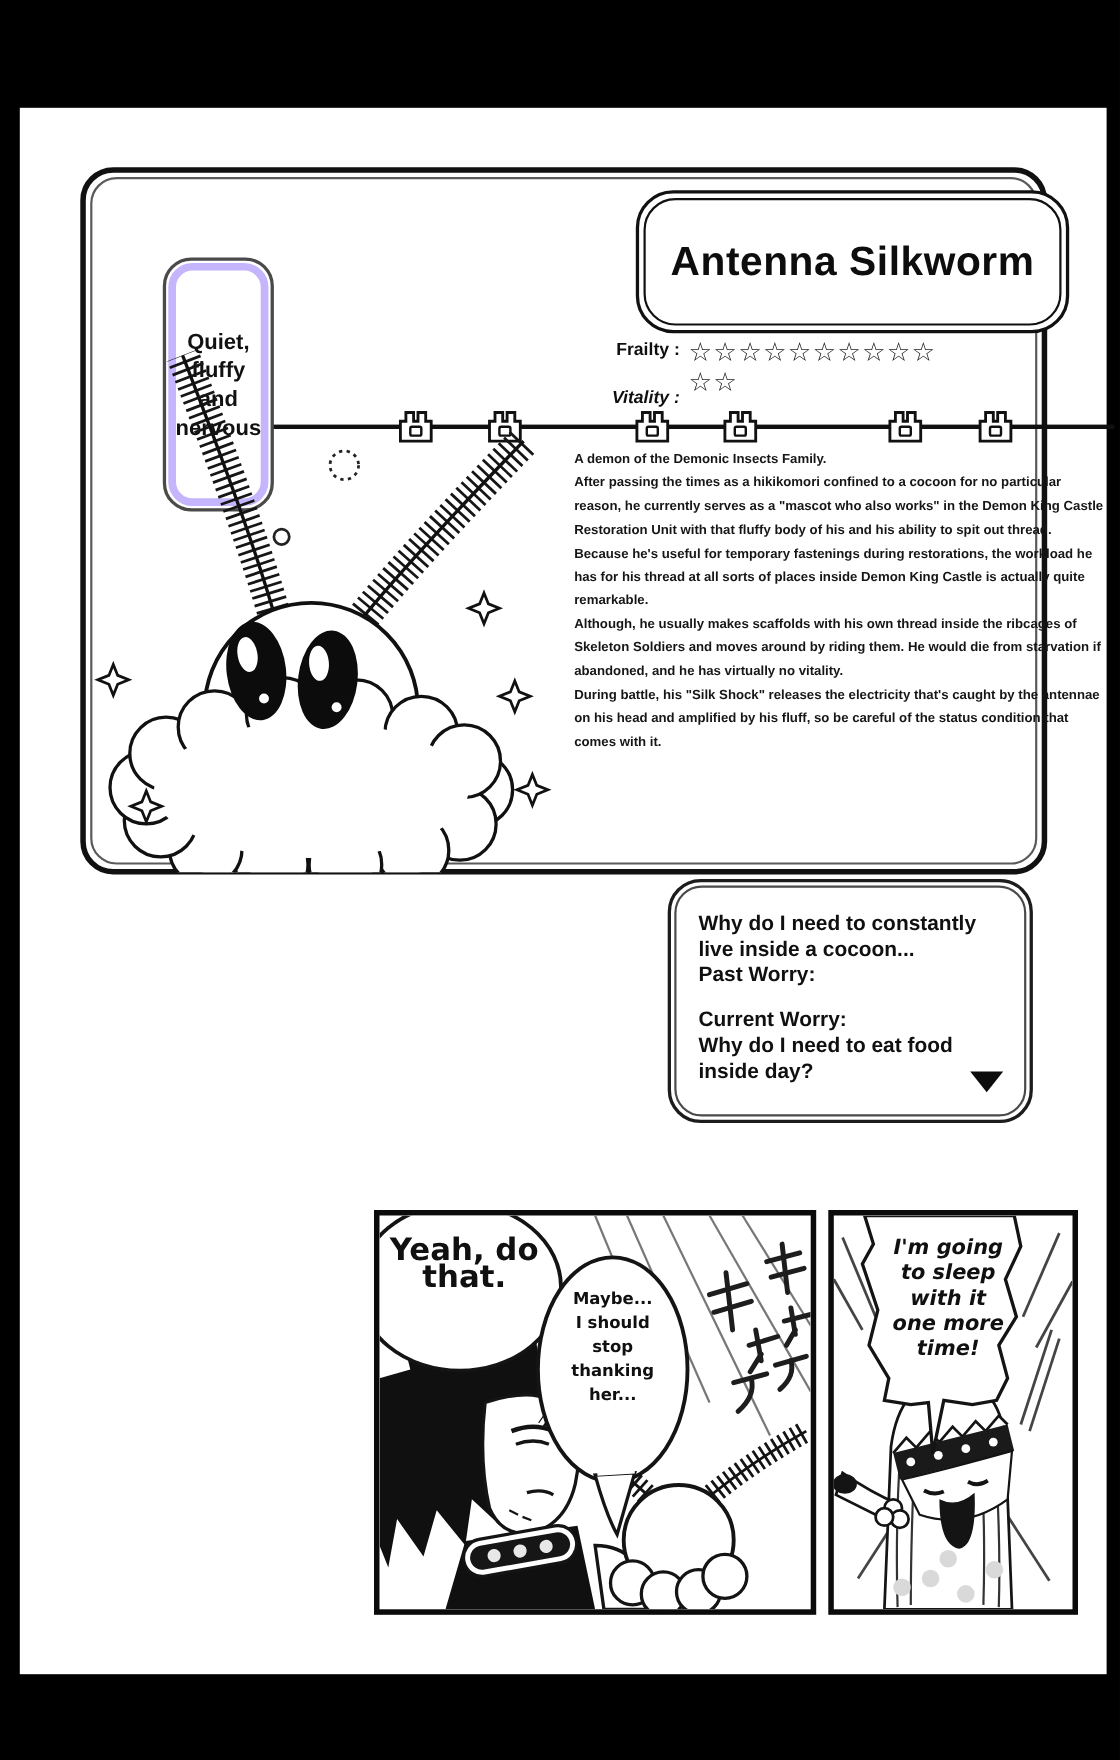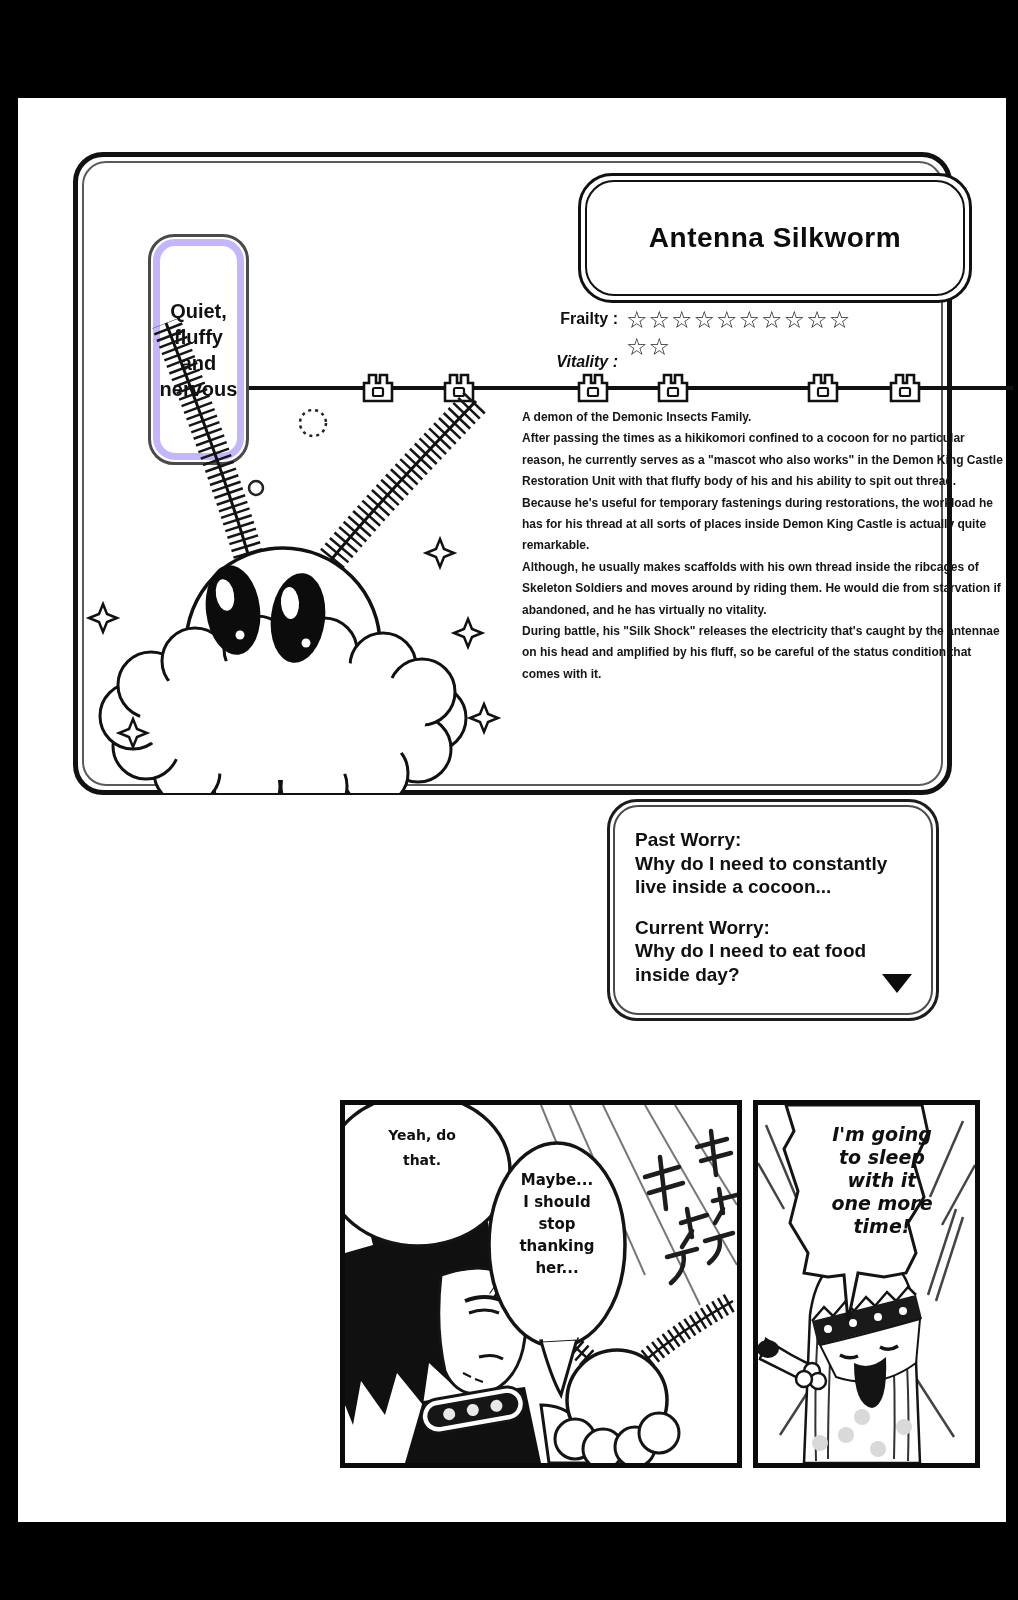--- a/index.html
+++ b/index.html
@@ -9,21 +9,21 @@
   #paper{left:18px;top:98px;width:988px;height:1424px;background:#fff;}
   
   #card{left:55px;top:54px;width:869px;height:633px;border:5px solid #111;border-radius:30px;background:#fff;}
   #card-inner{left:4px;top:4px;right:4px;bottom:4px;border:2px solid #5a5a5a;border-radius:24px;}
   #divider{left:145px;top:229px;width:790px;height:4px;background:#111;}
   .castle{width:34px;height:30px;top:216px;}
   
   #title-box{left:500px;top:16px;width:388px;height:124px;background:#fff;border:3px solid #111;border-radius:34px;z-index:4;}
   #title-box .inner{position:absolute;left:4px;top:4px;right:4px;bottom:4px;border:2.5px solid #111;border-radius:29px;
        display:flex;align-items:center;justify-content:center;}
-  #title-box h1{margin:0;font-size:28px;font-weight:bold;letter-spacing:.5px;color:#0d0d0d;}
+  #title-box h1{margin:0;font-size:37px;font-weight:bold;letter-spacing:.5px;color:#0d0d0d;}
   
   #traits-box{left:70px;top:77px;width:95px;height:225px;background:#fff;border:3.5px solid #4a4a4a;border-radius:26px;z-index:5;}
   #traits-box .inner{position:absolute;left:2px;top:2px;right:2px;bottom:2px;border:7px solid #c4b5fd;border-radius:22px;
        display:flex;align-items:center;justify-content:center;}
   #traits-text{font-size:20px;font-weight:bold;text-align:center;line-height:26px;white-space:pre-line;color:#111;}
   
   .stat-label{font-size:16px;font-weight:bold;text-align:right;color:#0f0f0f;}
   .stat-stars{font-size:24px;letter-spacing:1px;color:#222;}
   
   #desc{left:444px;top:250px;width:482px;font-size:12px;font-weight:bold;line-height:21.4px;
@@ -35,23 +35,23 @@
   .worry-para{white-space:pre-line;margin:0;}
   .worry-gap{height:17px;}
   #worry-arrow{left:272px;top:172px;width:0;height:0;border-left:15px solid transparent;
         border-right:15px solid transparent;border-top:19px solid #0c0c0c;}
   
   .panel{border:5px solid #0b0b0b;background:#fff;overflow:hidden;}
   #panel-left{left:322px;top:1002px;width:392px;height:358px;}
   #panel-right{left:735px;top:1002px;width:217px;height:358px;}
   .bubble-text{position:absolute;text-align:center;font-family:"DejaVu Sans",sans-serif;
         font-weight:bold;white-space:pre-line;color:#101010;z-index:2;}
-  #bubble1-text{left:2px;top:18px;width:150px;font-size:14px;line-height:25px;}
+  #bubble1-text{left:2px;top:18px;width:150px;font-size:28px;line-height:25px;}
   #bubble2-text{left:150px;top:64px;width:124px;font-size:15px;line-height:22px;}
-  #bubble3-text{left:32px;top:18px;width:184px;font-size:19px;line-height:23px;font-style:italic;}
+  #bubble3-text{left:12px;top:18px;width:184px;font-size:19px;line-height:23px;font-style:italic;}
   svg{position:absolute;left:0;top:0;}
 </style>
 </head>
 <body>
 
 <div id="page">
   <div id="paper" class="abs">
 
     <div id="card" class="abs">
       <div id="card-inner" class="abs"></div>
@@ -176,23 +176,23 @@
       <div id="title-box" class="abs">
         <div class="inner">
           <h1>Antenna Silkworm</h1>
         </div>
       </div>
     </div>
 
     <div id="worry-box" class="abs">
       <div class="inner"></div>
       <div id="worry-text">
-        <p class="worry-para">Past Worry:</p>
         <p class="worry-para">Why do I need to constantly
 live inside a cocoon...</p>
+        <p class="worry-para">Past Worry:</p>
         <div class="worry-gap"></div>
         <p class="worry-para">Current Worry:</p>
         <p class="worry-para">Why do I need to eat food
 inside day?</p>
       </div>
       <div id="worry-arrow" class="abs"></div>
     </div>
 
     <div id="panel-left" class="abs panel">
       <svg width="392" height="358" viewBox="0 0 392 358">

